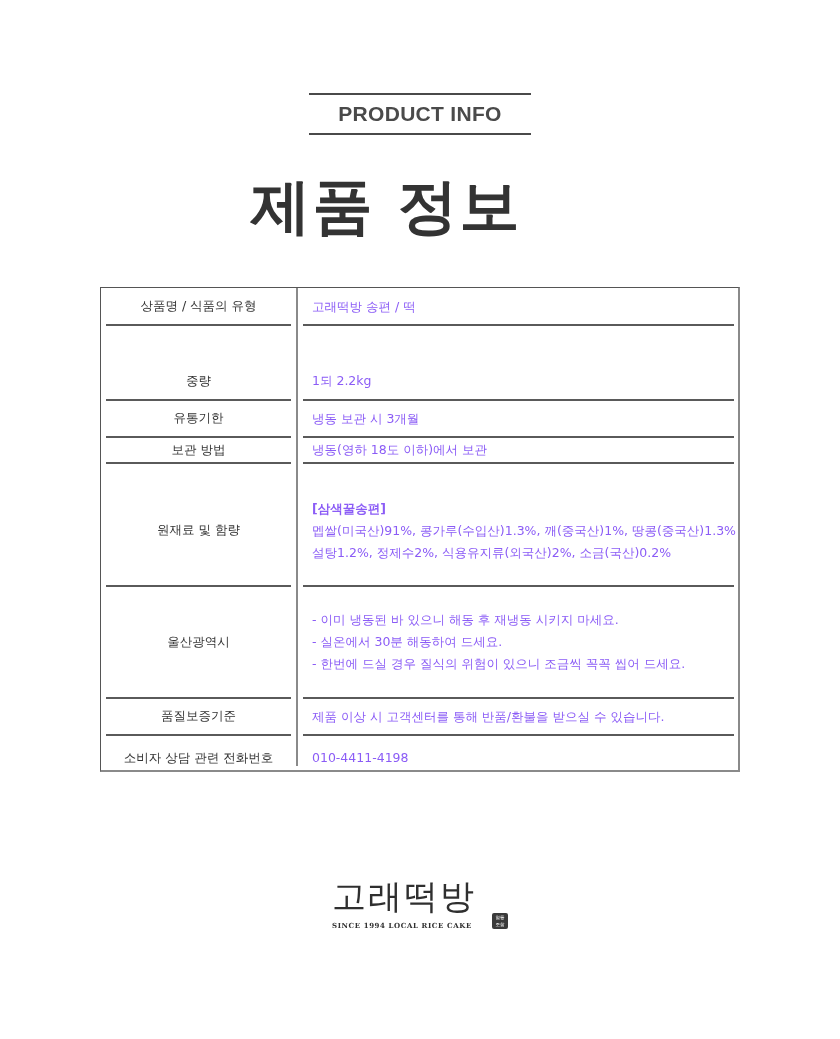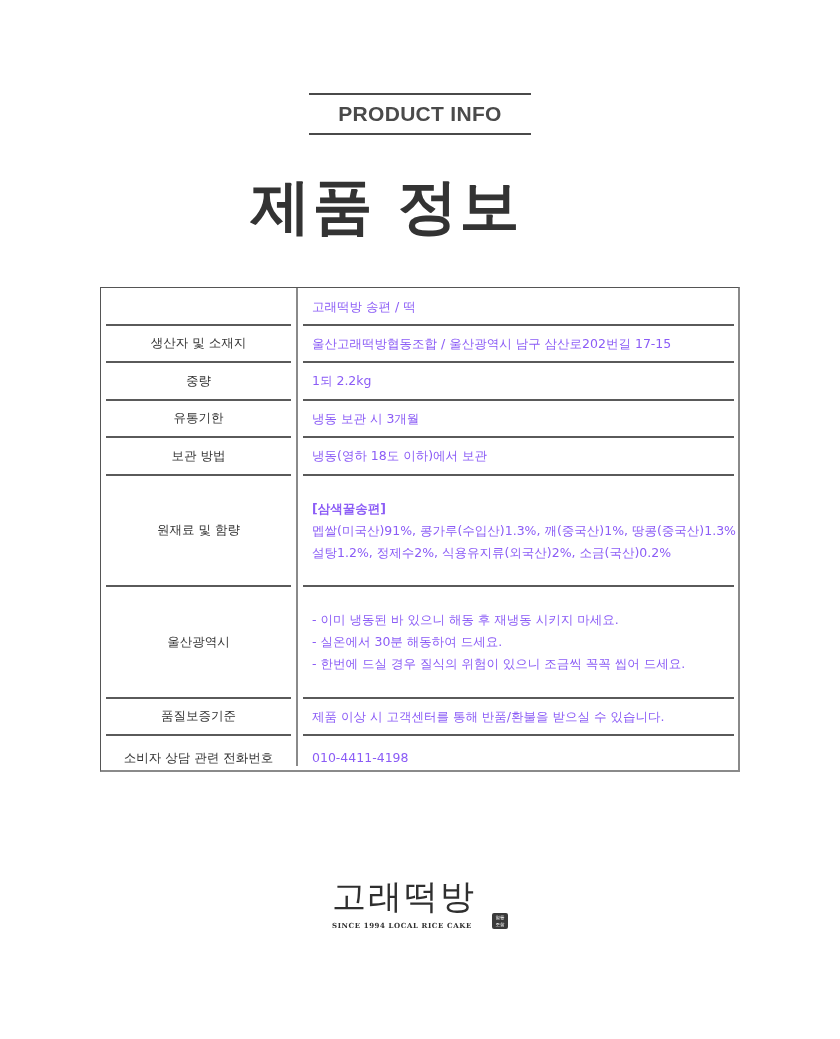--- a/index.html
+++ b/index.html
@@ -179,55 +179,48 @@
   <div class="label">PRODUCT INFO</div>
   <div class="rule bottom"></div>
 </div>
 
 <div class="title">제품 정보</div>
 
 <div class="table">
   <div class="col-divider"></div>
 
   <div class="row" style="top:0;height:37px;">
+    <div class="k">상품명 / 식품의 유형</div>
     <div class="v">
       <div class="line">고래떡방 송편 / 떡</div>
     </div>
     <div class="rule-l"></div>
     <div class="rule-r"></div>
   </div>
 
-  <div class="row" style="top:37px;height:37px;">
-    <div class="k">생산자 및 소재지</div>
-    <div class="v">
-      <div class="line">울산고래떡방협동조합 / 울산광역시 남구 삼산로202번길 17-15</div>
-    </div>
-    <div class="rule-l"></div>
-    <div class="rule-r"></div>
-  </div>
 
   <div class="row" style="top:74px;height:38px;">
     <div class="k">중량</div>
     <div class="v">
       <div class="line">1되 2.2kg</div>
     </div>
     <div class="rule-l"></div>
     <div class="rule-r"></div>
   </div>
 
   <div class="row" style="top:112px;height:37px;">
     <div class="k">유통기한</div>
     <div class="v">
       <div class="line">냉동 보관 시 3개월</div>
     </div>
     <div class="rule-l"></div>
     <div class="rule-r"></div>
   </div>
 
-  <div class="row" style="top:149px;height:38px;">
+  <div class="row" style="top:149px;height:26px;">
     <div class="k">보관 방법</div>
     <div class="v">
       <div class="line">냉동(영하 18도 이하)에서 보관</div>
     </div>
     <div class="rule-l"></div>
     <div class="rule-r"></div>
   </div>
 
   <div class="row" style="top:187px;height:111px;">
     <div class="k">원재료 및 함량</div>

